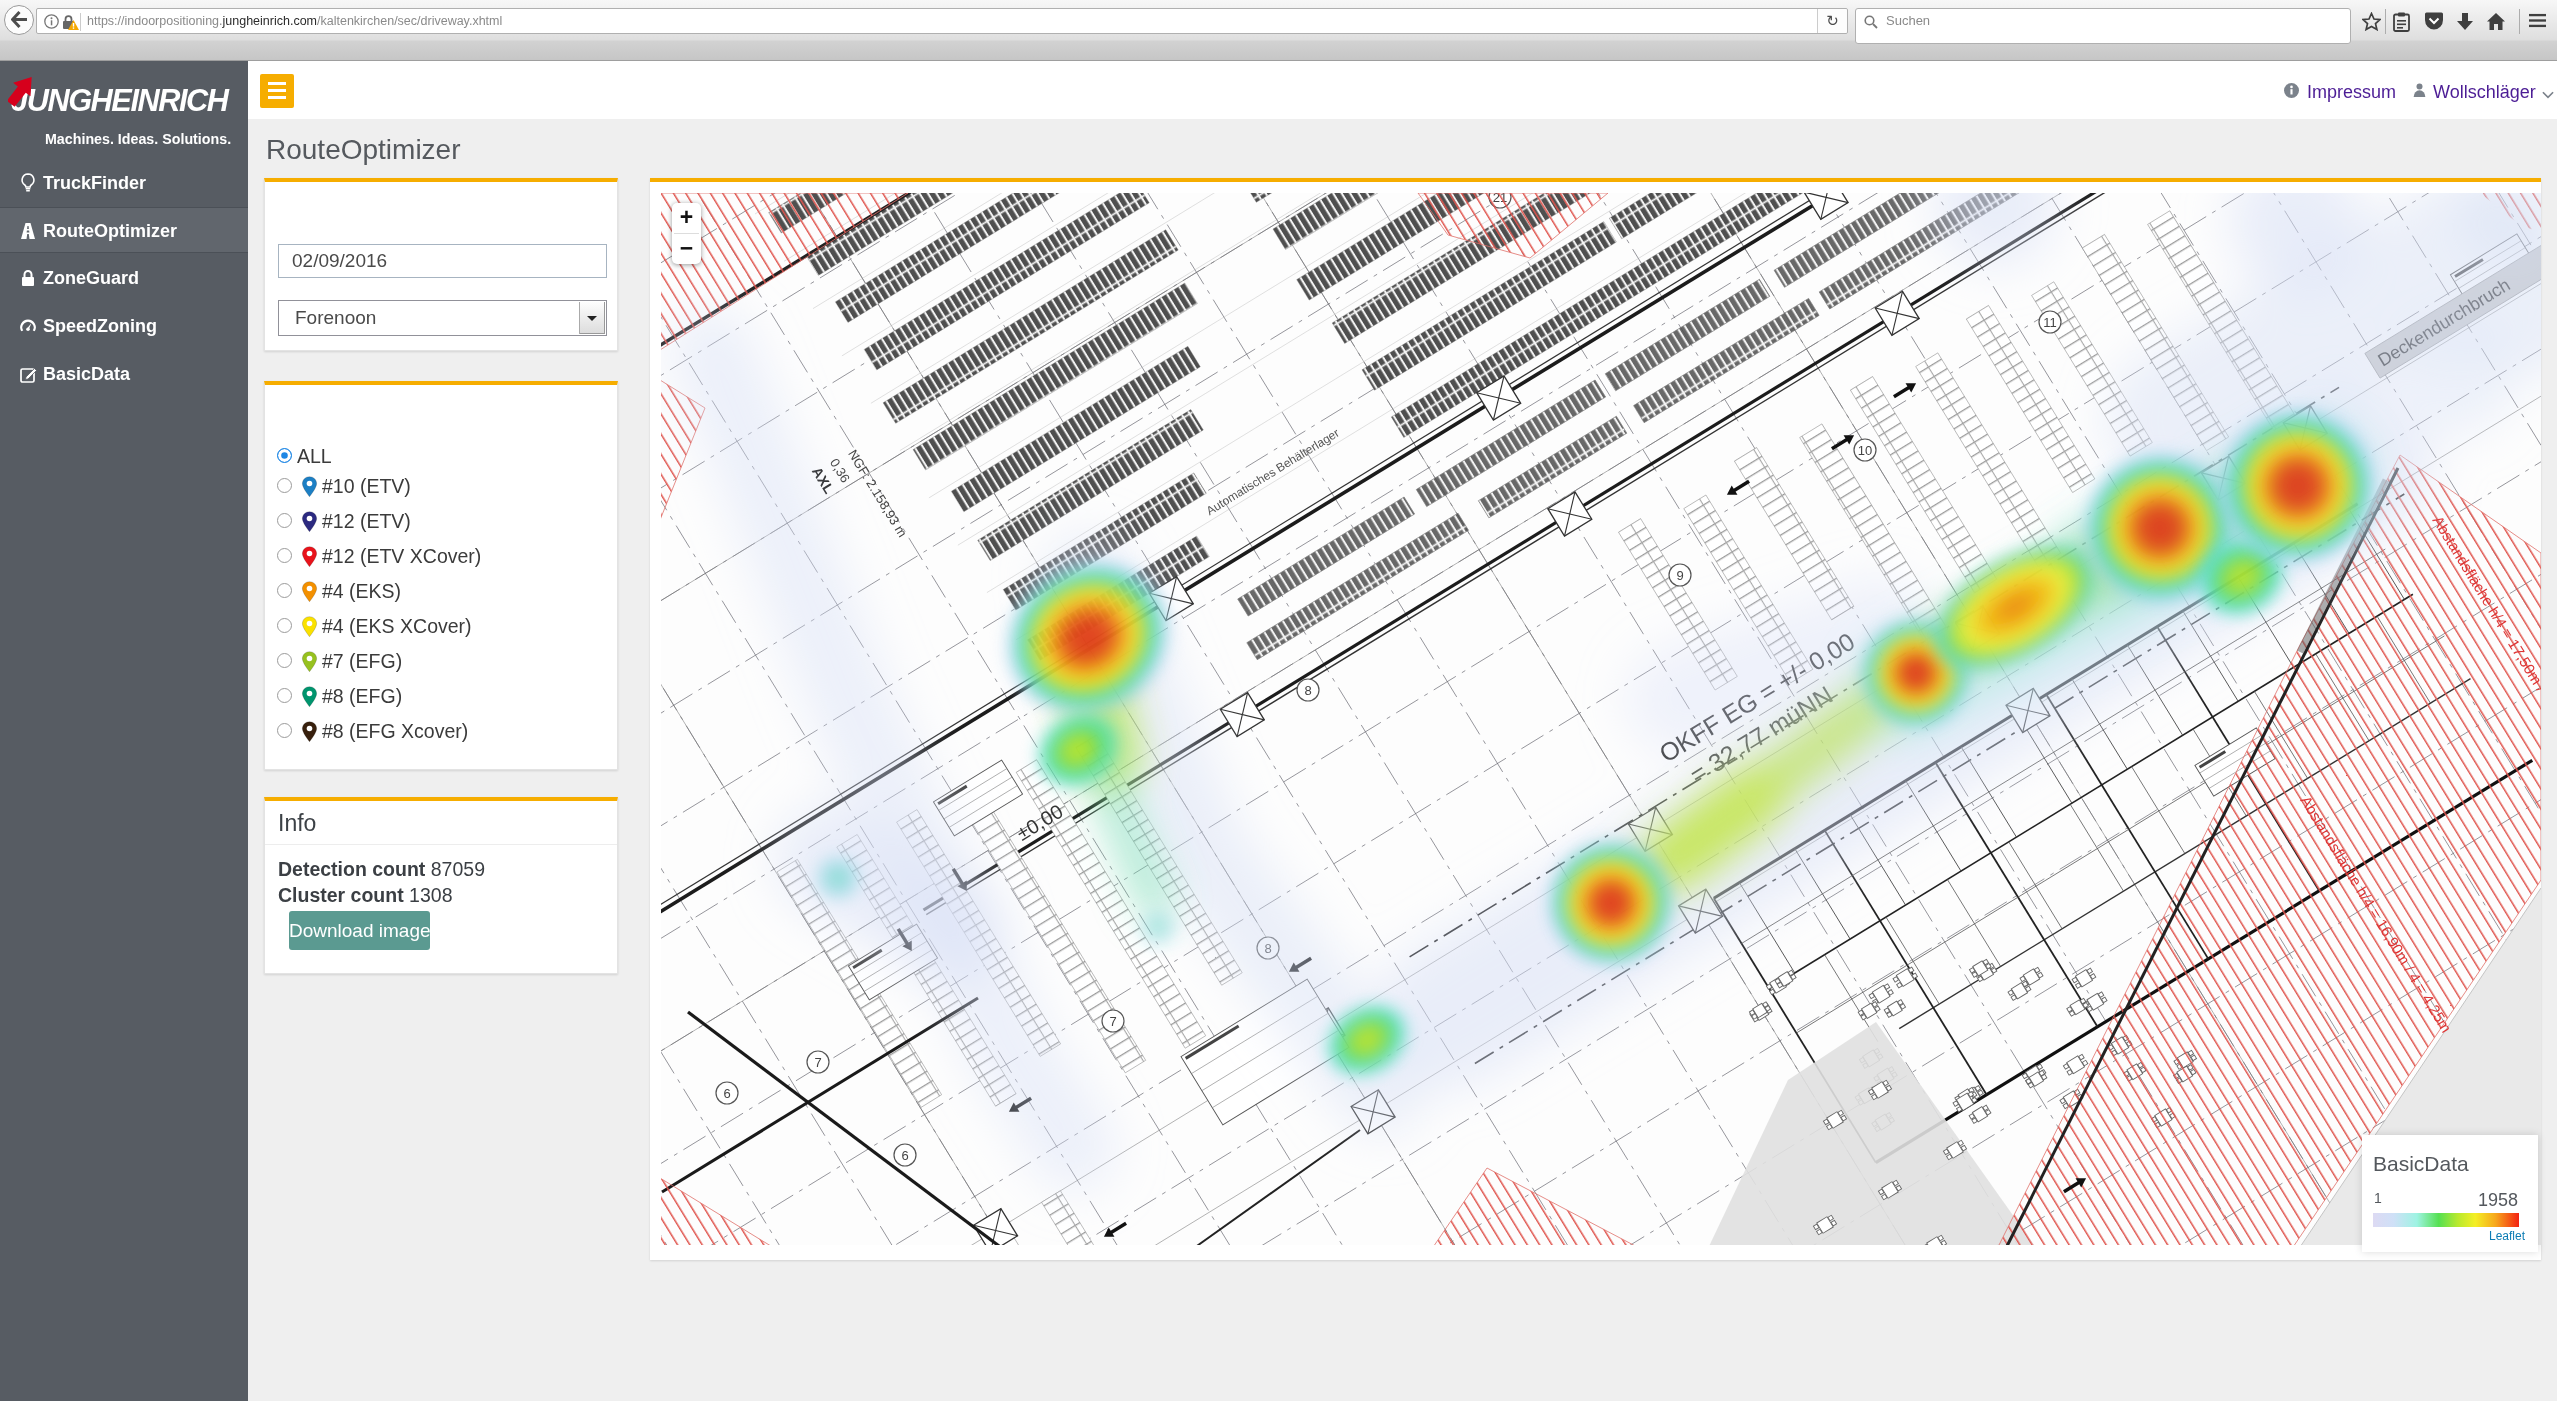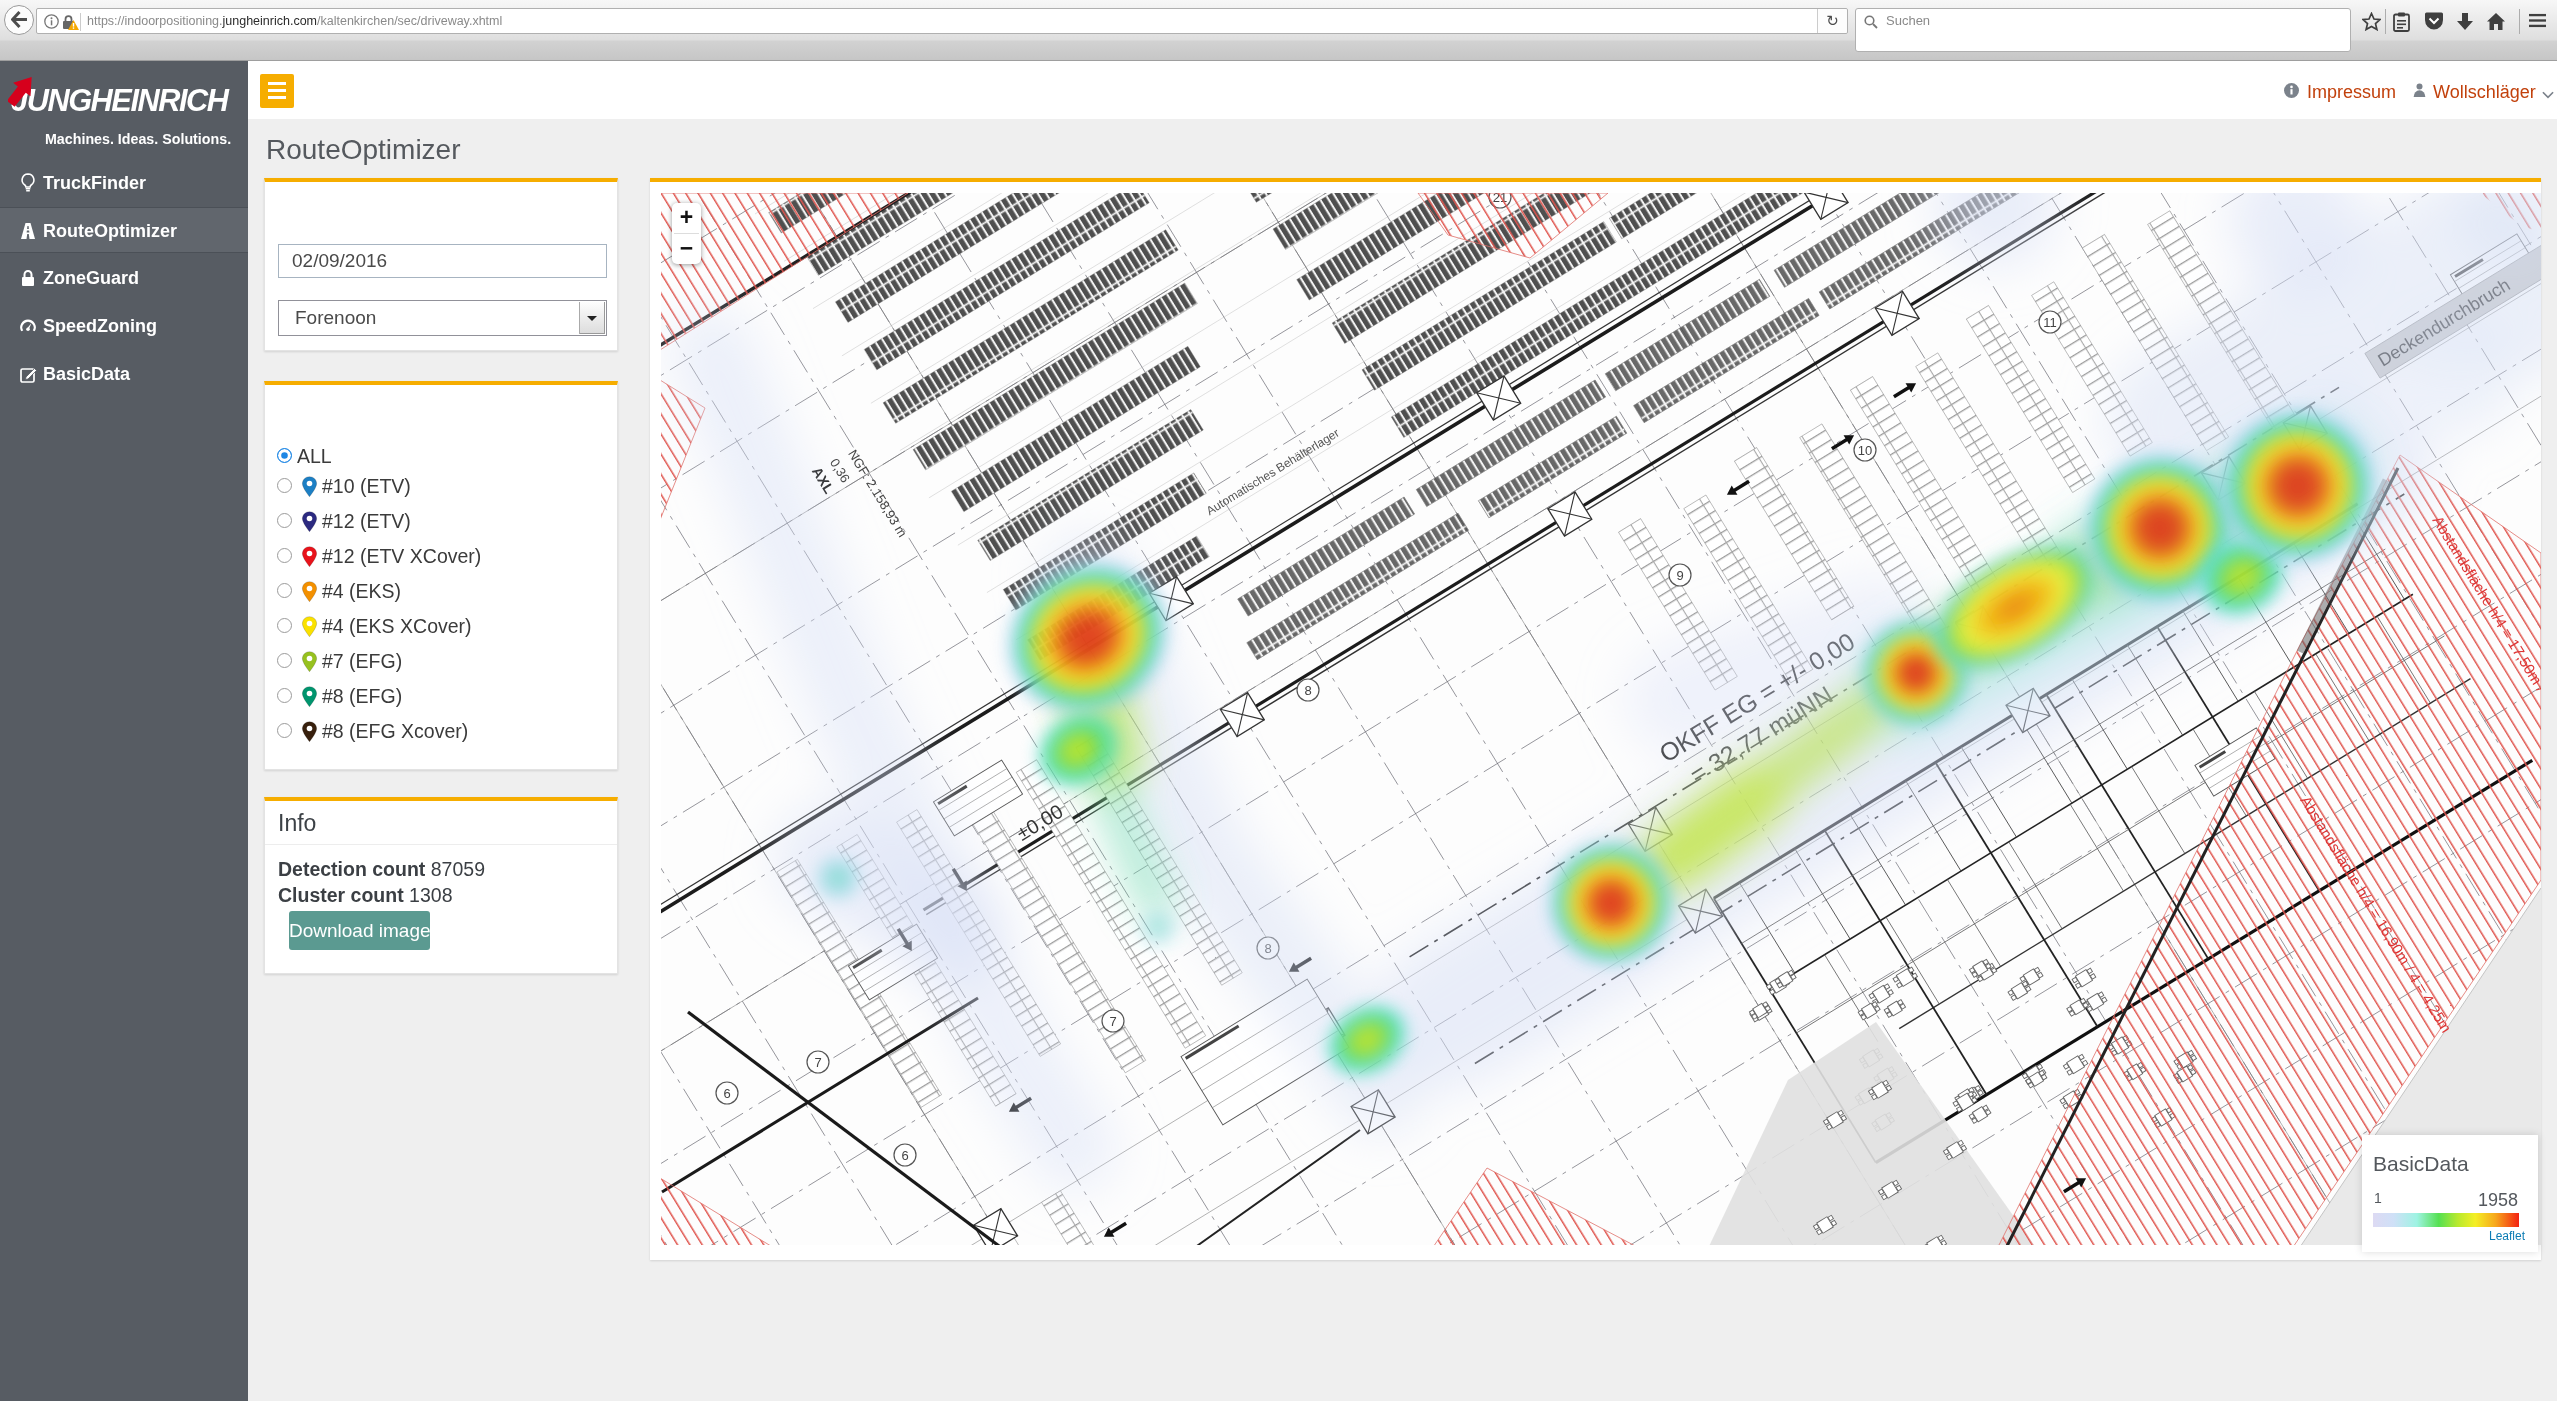--- a/index.html
+++ b/index.html
@@ -3,29 +3,29 @@
 *{margin:0;padding:0;box-sizing:border-box}
 html,body{width:2557px;height:1401px;overflow:hidden;font-family:"Liberation Sans",sans-serif;background:#efefef}
 
 .chrome{position:absolute;left:0;top:0;width:2557px;height:61px;background:linear-gradient(#f7f7f7,#dedede 40px,#d2d2d2 41px,#c6c6c6);border-bottom:1px solid #9e9e9e}
 .backbtn{position:absolute;left:4px;top:5px;width:30px;height:30px;border-radius:50%;background:#fcfcfc;border:1px solid #9a9a9a;color:#4d4d4d;font-size:19px;text-align:center;line-height:28px;font-weight:bold}
 .urlbar{position:absolute;left:36px;top:8px;width:1812px;height:26px;background:#fff;border:1px solid #b0b0b0;border-radius:2px}
 .urltext{position:absolute;left:50px;top:5px;font-size:12.5px;color:#8a8a8a;white-space:nowrap}
 .urltext b{color:#2b2b2b;font-weight:normal}
 .sep{position:absolute;left:43px;top:4px;height:18px;width:1px;background:#ccc}
 .reload{position:absolute;right:0;top:0;width:30px;height:24px;border-left:1px solid #ccc;background:#fdfdfd;color:#4d4d4d;font-size:15px;text-align:center;line-height:24px;border-radius:0 2px 2px 0}
-.search{position:absolute;left:1855px;top:8px;width:496px;height:44px;background:#fff;border:1px solid #b0b0b0;border-radius:3px;color:#8a8a8a;font-size:13px;line-height:24px}
+.search{position:absolute;left:1855px;top:8px;width:496px;height:36px;background:#fff;border:1px solid #b0b0b0;border-radius:3px;color:#8a8a8a;font-size:13px;line-height:24px}
 .cicons{position:absolute;top:12px;color:#3f3f3f;font-size:17px}
 
 .sidebar{position:absolute;left:0;top:61px;width:248px;height:1340px;background:#575c63}
 .pagehead{position:absolute;left:248px;top:61px;width:2309px;height:58px;background:#fff}
 .pagebg{position:absolute;left:248px;top:119px;width:2309px;height:1282px;background:#efefef}
 .burger{position:absolute;left:260px;top:74px;width:34px;height:34px;background:#f6ad00;border-radius:2px}
 .burger div{position:absolute;left:8px;width:18px;height:2.6px;background:#fff}
-.hdr-r{position:absolute;top:82px;font-size:18px;color:#c2410c}
+.hdr-r{position:absolute;top:82px;font-size:18px;color:#4c1d95}
 
 .logo{position:absolute;left:11px;top:21px;color:#fff;font-size:32px;font-weight:bold;font-style:italic;letter-spacing:-1.5px;white-space:nowrap;transform:scaleX(0.96);transform-origin:left}
 .logosub{position:absolute;left:45px;top:69px;color:#fff;font-size:15px;font-weight:bold;white-space:nowrap;transform:scaleX(0.95);transform-origin:left}
 .nav{position:absolute;left:0;top:99px;width:248px}
 .nav .it{position:absolute;left:0;width:248px;height:46px;color:#fff;font-size:18px;font-weight:bold;line-height:46px}
 .nav .it .lbl{position:absolute;left:43px}
 .nav .it .ic{position:absolute;left:19px;top:13px;width:18px;height:20px}
 .nav .sel{background:#61666d;border-top:1px solid #4b5057;border-bottom:1px solid #4b5057}
 
 .title{position:absolute;left:266px;top:134px;font-size:28px;color:#55595e}

